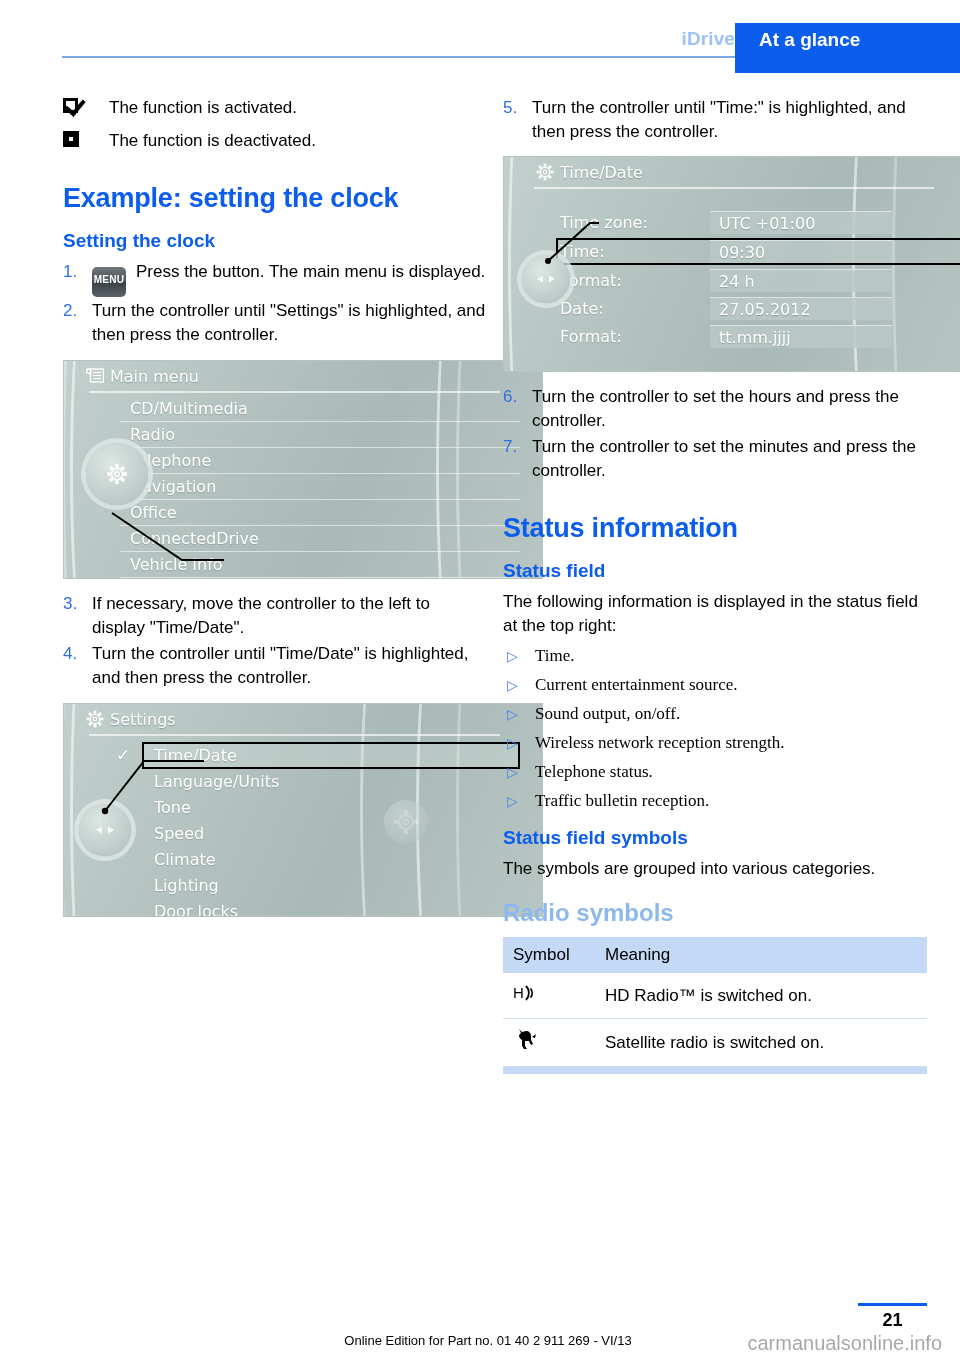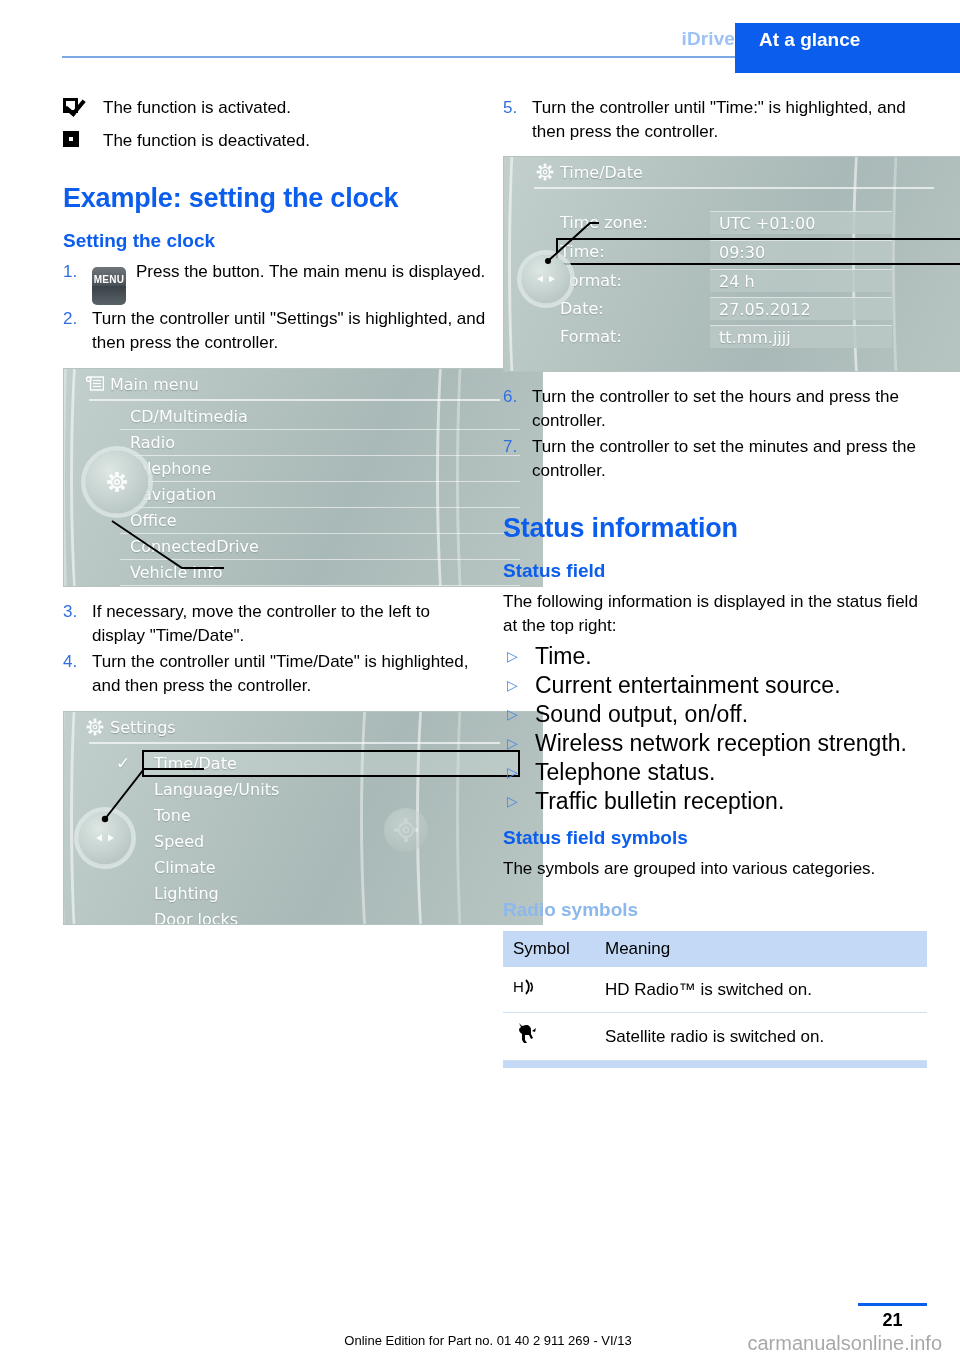--- a/index.html
+++ b/index.html
@@ -31,21 +31,21 @@
   .hdr-rule {
     position: absolute; left: 62px; top: 56px; width: 673px; height: 2px;
     background: #7aa9e6;
   }
 
   
   .col-left  { position: absolute; left: 63px;  top: 96px; width: 424px; }
   .col-right { position: absolute; left: 503px; top: 96px; width: 424px; }
 
   
-  .legend-row { display: flex; align-items: flex-start; margin-bottom: 9px; }
+  .legend-row { display: flex; align-items: flex-start; margin-bottom: 9px; gap: 6px; }
   .legend-icon { width: 40px; flex: 0 0 40px; padding-top: 2px; }
   .legend-txt { font-size: 17px; line-height: 24px; }
 
   .chk-on, .chk-off {
     display: inline-block; width: 15px; height: 15px;
     border: 3px solid #000; background: #fff; position: relative;
   }
   .chk-off { background: #000; border: 3px solid #000; width: 16px; height: 16px; }
   .chk-off::after {
     content: ""; position: absolute; left: 3px; top: 3px;
@@ -59,48 +59,48 @@
 
   h1.section {
     color: #0b5ded; font-size: 27px; font-weight: bold;
     margin: 30px 0 16px 0; letter-spacing: -.2px;
   }
   h2.sub {
     color: #0b5ded; font-size: 19px; font-weight: bold;
     margin: 4px 0 8px 0;
   }
   h2.sub-light {
-    color: #8cb8ee; font-size: 19px; font-weight: bold;
+    color: #8cb8ee; font-size: 24px; font-weight: bold;
     margin: 18px 0 10px 0;
   }
   p.body { font-size: 17px; line-height: 24px; margin-bottom: 2px; }
 
   
   .steps { margin: 0; }
   .step { display: flex; align-items: flex-start; margin-bottom: 2px; }
   .step-num {
     flex: 0 0 29px; color: #2f6fe0; font-size: 17px; line-height: 24px;
   }
   .step-body { font-size: 17px; line-height: 24px; flex: 1; }
 
   .menu-btn {
     display: inline-block; vertical-align: -6px;
-    width: 34px; height: 38px; border-radius: 5px;
+    width: 34px; height: 30px; border-radius: 5px;
     background: linear-gradient(180deg,#6e767c 0%,#4a5258 48%,#3b4247 52%,#5a6368 100%);
     color: #fff; font-size: 10px; font-weight: bold;
     text-align: center; line-height: 26px; letter-spacing: .3px;
     margin-right: 10px;
   }
 
   
   .bullet { display: flex; align-items: flex-start; margin-bottom: 5px; }
   .bullet-mark {
     flex: 0 0 32px; color: #4b86e8; font-size: 14px; line-height: 24px; padding-left: 4px;
   }
-  .bullet-txt { font-size: 23px; line-height: 24px; }
+  .bullet-txt { font-size: 17px; line-height: 24px; font-family: Liberation Serif, serif; }
 
   
   .screen {
     position: relative; width: 480px; overflow: hidden;
     background: linear-gradient(115deg,#c2cfcd 0%,#b3c2bf 35%,#a9b9b7 60%,#b8c6c3 100%);
     border: 1px solid #b6c3c0; margin: 13px 0 13px 0;
     font-family: "DejaVu Sans", sans-serif;
   }
   .scr-arc {
     position: absolute; top: -60%; height: 220%;

